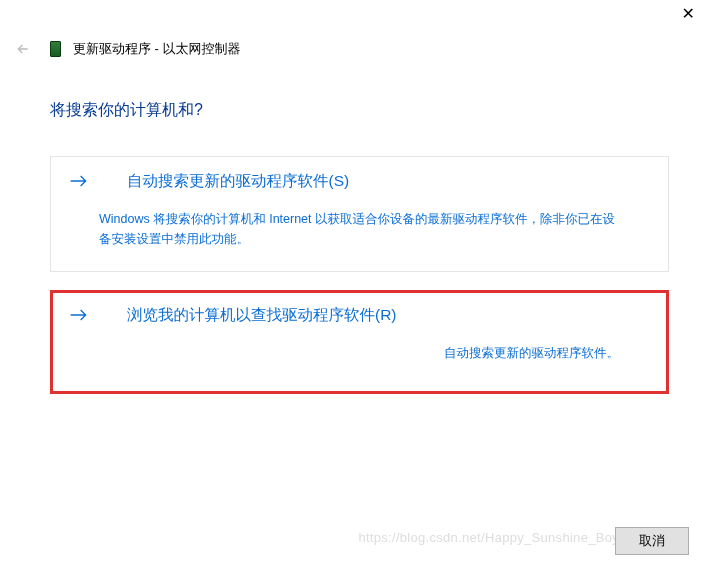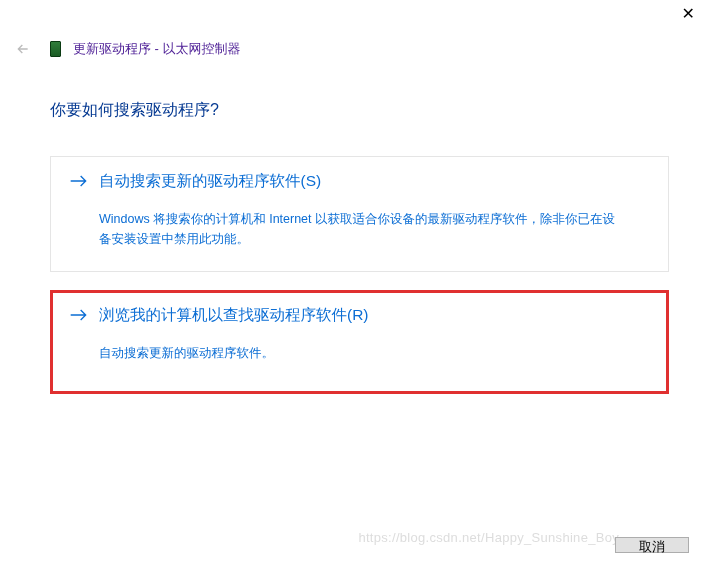--- a/index.html
+++ b/index.html
@@ -46,21 +46,21 @@
     .device-icon {
       width: 11px; height: 16px;
       background: linear-gradient(#2f7d3a,#1a5c24);
       border: 1px solid #0a3a12;
       border-radius: 1px;
       position: relative;
       margin-left: 6px;
     }
     .window-title {
       font-size: 13px;
-      color: #4c1d95;
+      color: #000000;
     }
     .question {
       position: absolute;
       top: 100px;
       left: 50px;
       font-size: 16px;
       color: #063a92;
       font-weight: 400;
     }
     .options {
@@ -73,53 +73,55 @@
       border: 1px solid #e5e5e5;
       padding: 14px 18px 22px 18px;
       margin-bottom: 18px;
       cursor: default;
       position: relative;
       background: #fff;
     }
     .option.highlighted {
       border: 3px solid #e03030;
       padding: 12px 16px 28px 16px;
+      text-align: right;
     }
     .opt-head {
       display: flex;
       align-items: flex-start;
       gap: 10px;
     }
     .opt-arrow {
       color: #0b6dd4;
       flex-shrink: 0;
       margin-top: 2px;
     }
     .opt-arrow svg { width: 20px; height: 16px; }
     .opt-title {
       color: #0b6dd4;
       font-size: 15.5px;
       line-height: 1.3;
+      margin-left: 28px;
     }
     .opt-desc {
       margin-left: 30px;
       margin-top: 16px;
       color: #0b6dd4;
       font-size: 12.5px;
       line-height: 1.6;
       max-width: 520px;
     }
     .footer {
       position: absolute;
       bottom: 16px;
       right: 20px;
     }
     .btn-cancel {
       min-width: 74px;
-      height: 16px;
+      height: 28px;
       border: 1px solid #adadad;
       background: #e1e1e1;
       font-size: 13px;
       font-family: inherit;
       color: #000;
       padding: 0 12px;
       cursor: default;
     }
     .watermark {
       position: absolute;
@@ -142,21 +144,21 @@
 <div class="header-row">
   <span class="back-arrow">
     <svg viewBox="0 0 24 24" fill="none" stroke="currentColor" stroke-width="2">
       <path d="M19 12H5M11 18l-6-6 6-6"></path>
     </svg>
   </span>
   <span class="device-icon"></span>
   <span class="window-title">更新驱动程序 - 以太网控制器</span>
 </div>
 
-<div class="question">你要如何搜索驱动程序?</div>
+<div class="question">将搜索你的计算机和?</div>
 
 <div class="options">
   <div class="option">
     <div class="opt-head">
       <span class="opt-arrow">
         <svg viewBox="0 0 24 16" fill="none" stroke="currentColor" stroke-width="1.6">
           <path d="M2 8h18M14 2l6 6-6 6"></path>
         </svg>
       </span>
       <span class="opt-title">自动搜索更新的驱动程序软件(S)</span>

